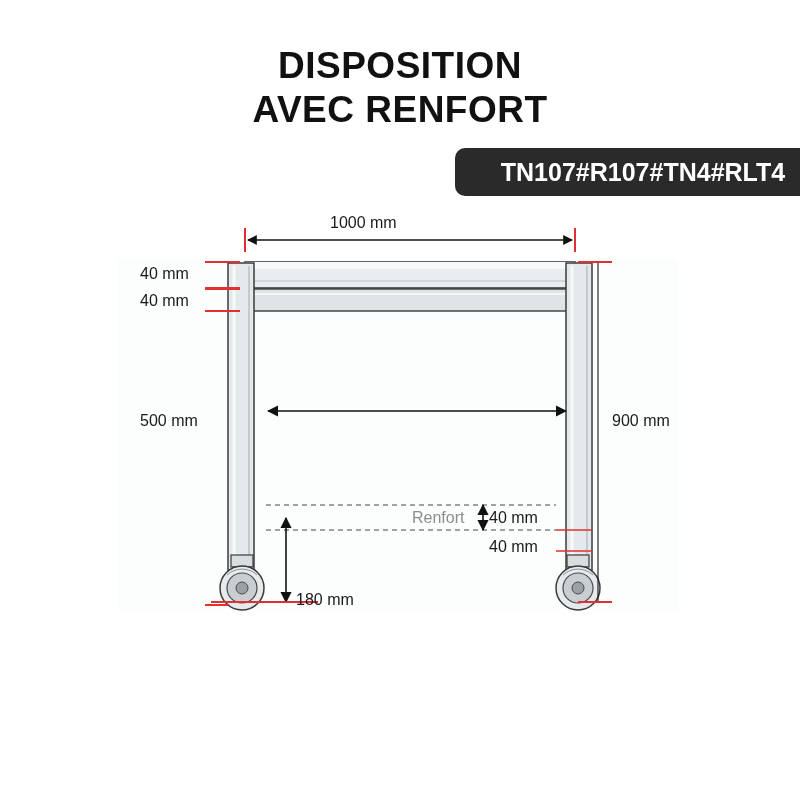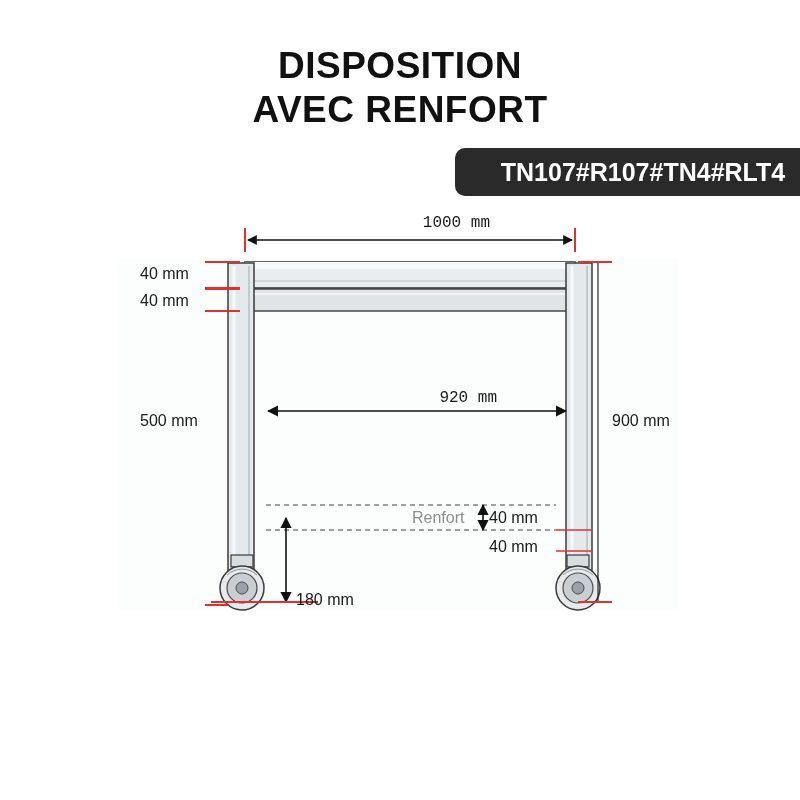--- a/index.html
+++ b/index.html
@@ -58,22 +58,21 @@
 
   
   .dim {
     position: absolute;
     font-size: 16px;
     color: #1a1a1a;
     white-space: nowrap;
     text-align: center;
   }
   .dim-center {
-    text-align: right;
-    font-family: Liberation Mono, monospace;
+    text-align: left;
   }
 
   .renfort-label {
     position: absolute;
     font-size: 16px;
     color: #8d8d8d;
     white-space: nowrap;
   }
 
   svg { display: block; }
@@ -195,21 +194,20 @@
   </svg>
 
   <div class="dim dim-center" style="left:330px; top:214px; width:160px;">1000 mm</div>
 
   <div class="dim" style="left:140px; top:265px;">40 mm</div>
 
   <div class="dim" style="left:140px; top:292px;">40 mm</div>
 
   <div class="dim" style="left:140px; top:412px;">500 mm</div>
 
-  <div class="dim dim-center" style="left:337px; top:389px; width:160px;">920 mm</div>
 
   <div class="dim" style="left:612px; top:412px;">900 mm</div>
 
   <div class="renfort-label" style="left:392px; top:509px;margin-left:20px;">Renfort</div>
 
   <div class="dim" style="left:489px; top:509px;">40 mm</div>
 
   <div class="dim" style="left:489px; top:538px;">40 mm</div>
 
   <div class="dim" style="left:296px; top:551px;margin-top:40px;">180 mm</div>

